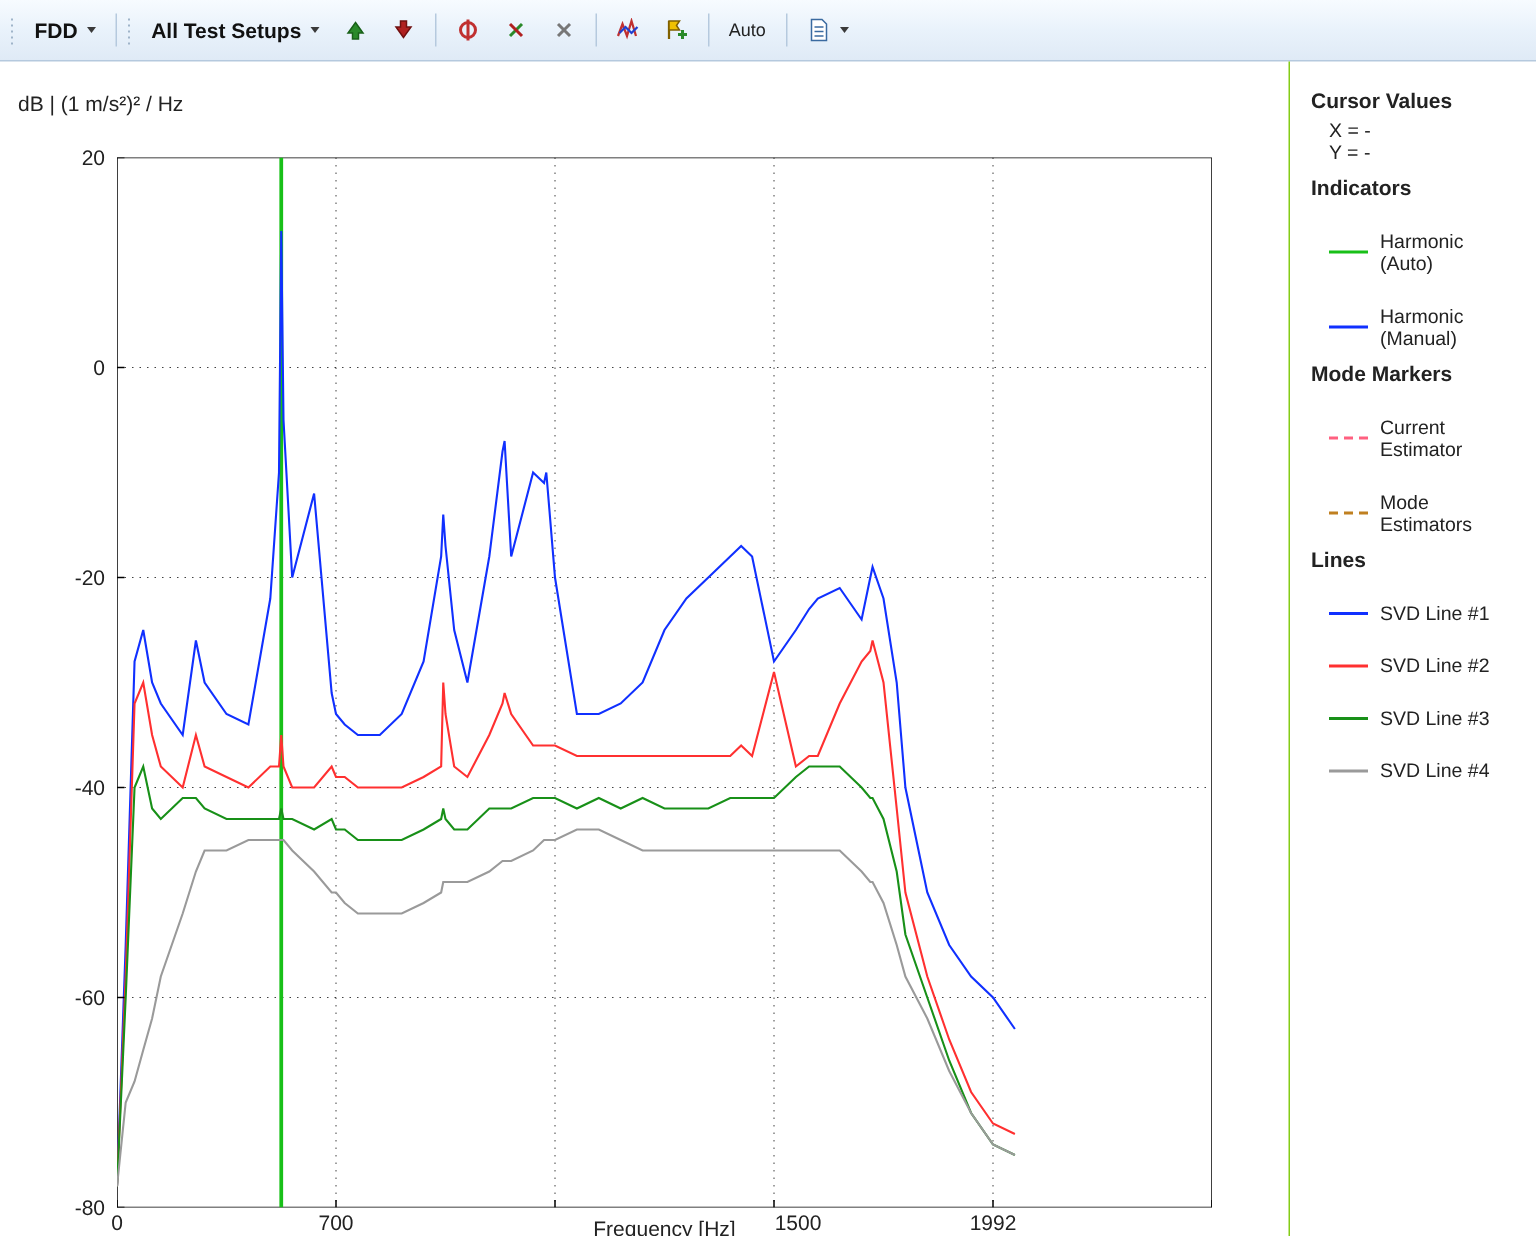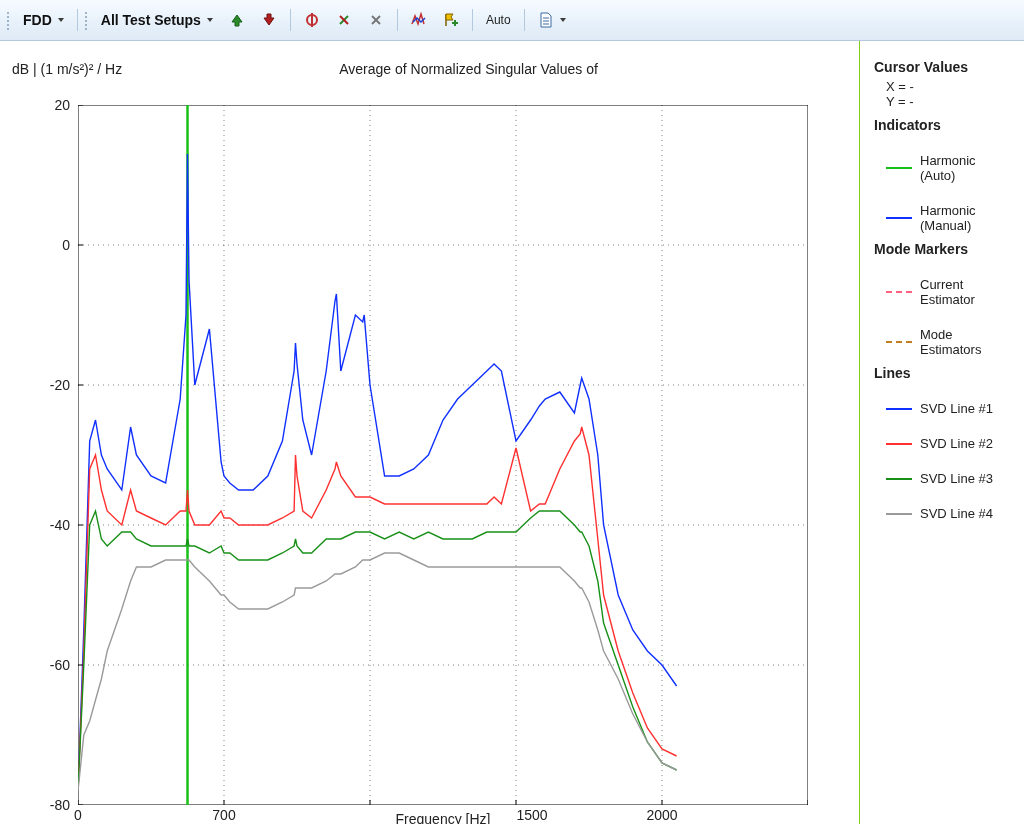--- a/index.html
+++ b/index.html
@@ -255,38 +255,38 @@
     </span>
     <span class="tb-caret"></span>
   </div>
 </div>
 
 <div class="content">
 
   <div class="chart-region">
     <div class="y-units">dB | (1 m/s²)² / Hz</div>
     <div class="chart-title">
-      <span>Average of Normalized Singular Values of</span><br>
+      <br>
     </div>
 
     <div id="ytick-container" style="position: absolute; left: 0px; top: 0px; width: 100%; height: 100%; pointer-events: none;">
         <div class="axis-tick-y" style="left: 0px; top: 756px;">-80</div>
         <div class="axis-tick-y" style="left: 0px; top: 616px;">-60</div>
         <div class="axis-tick-y" style="left: 0px; top: 476px;">-40</div>
         <div class="axis-tick-y" style="left: 0px; top: 336px;">-20</div>
         <div class="axis-tick-y" style="left: 0px; top: 196px;">0</div>
         <div class="axis-tick-y" style="left: 0px; top: 56px;">20</div>
       </div>
 
     <div id="xtick-container" style="position: absolute; left: 0px; top: 0px; width: 100%; height: 100%; pointer-events: none;">
         <div class="axis-tick-x" style="left: 78px; top: 766px;">0</div>
         <div class="axis-tick-x" style="left: 224px; top: 766px;">700</div>
         <div class="axis-tick-x" style="left: 370px; top: 782px; text-align: center;">1000</div>
         <div class="axis-tick-x" style="left: 532px; top: 766px;">1500</div>
-        <div class="axis-tick-x" style="left: 662px; top: 766px;">2000</div>
+        <div class="axis-tick-x" style="left: 662px; top: 766px;">1992</div>
         <div class="axis-tick-x" style="left: 808px; top: 792px;">2500</div>
       </div>
 
     <div class="plot-box">
       <svg id="plot-svg" width="730" height="700" viewBox="0 0 730 700">
 
       <rect x="0" y="0" width="730" height="700" fill="none" stroke="#000" stroke-width="1"></rect>
           <line x1="146" y1="0" x2="146" y2="700" stroke="#000" stroke-width="0.5" stroke-dasharray="1 4"></line>
           <line x1="292" y1="0" x2="292" y2="700" stroke="#000" stroke-width="0.5" stroke-dasharray="1 4"></line>
           <line x1="438" y1="0" x2="438" y2="700" stroke="#000" stroke-width="0.5" stroke-dasharray="1 4"></line>

